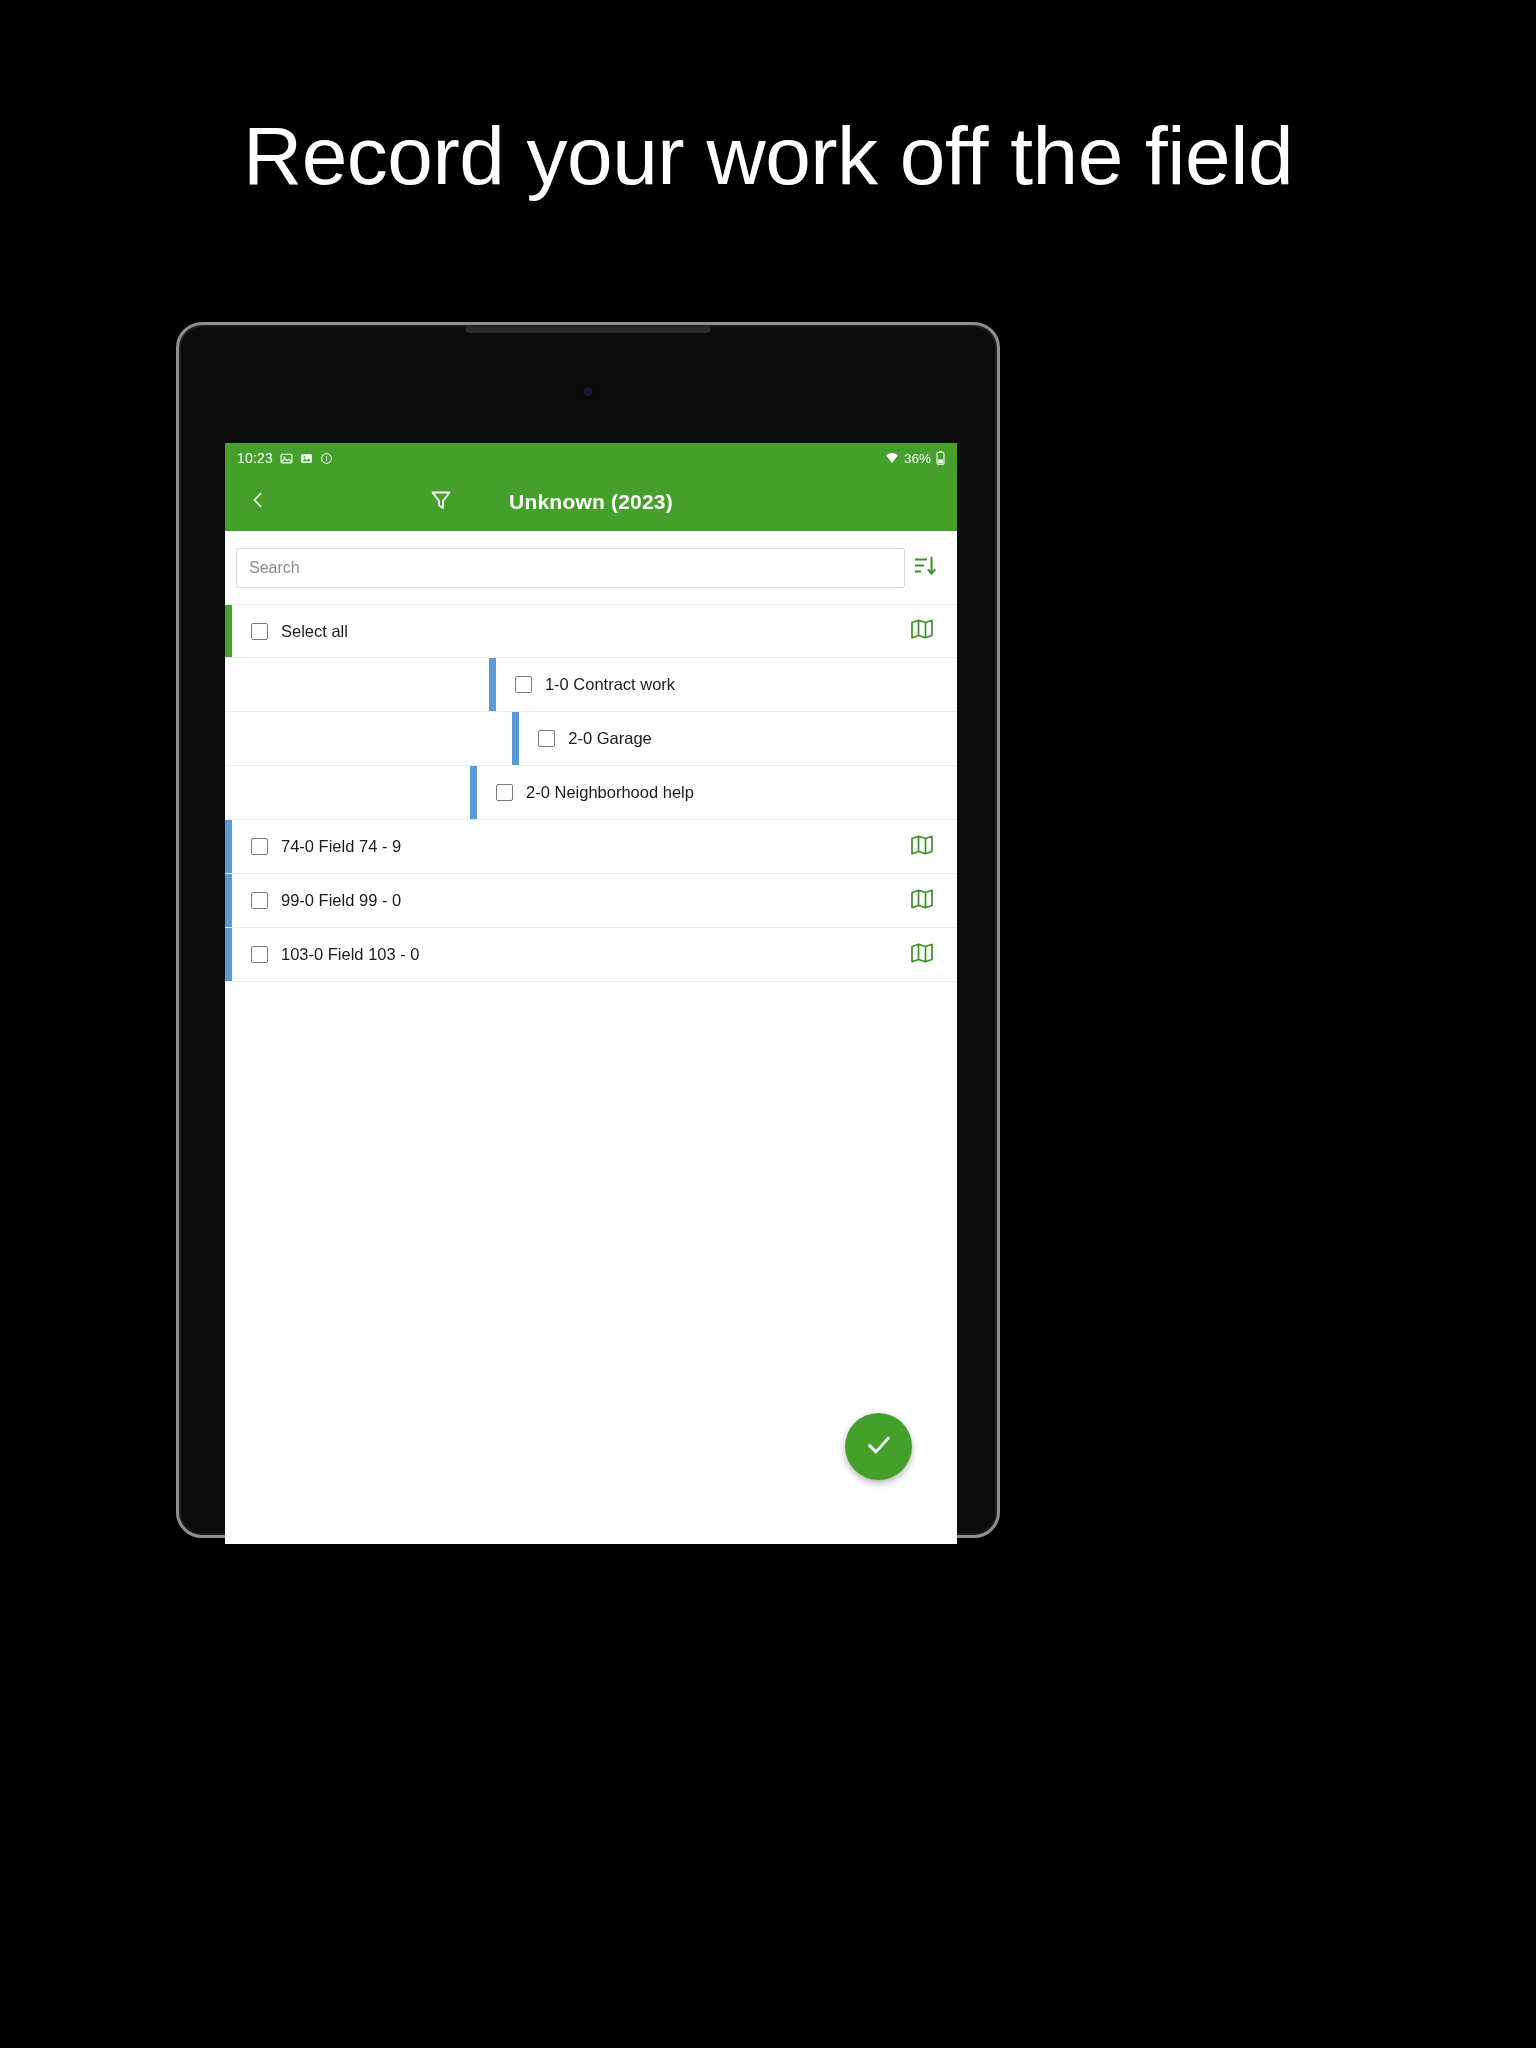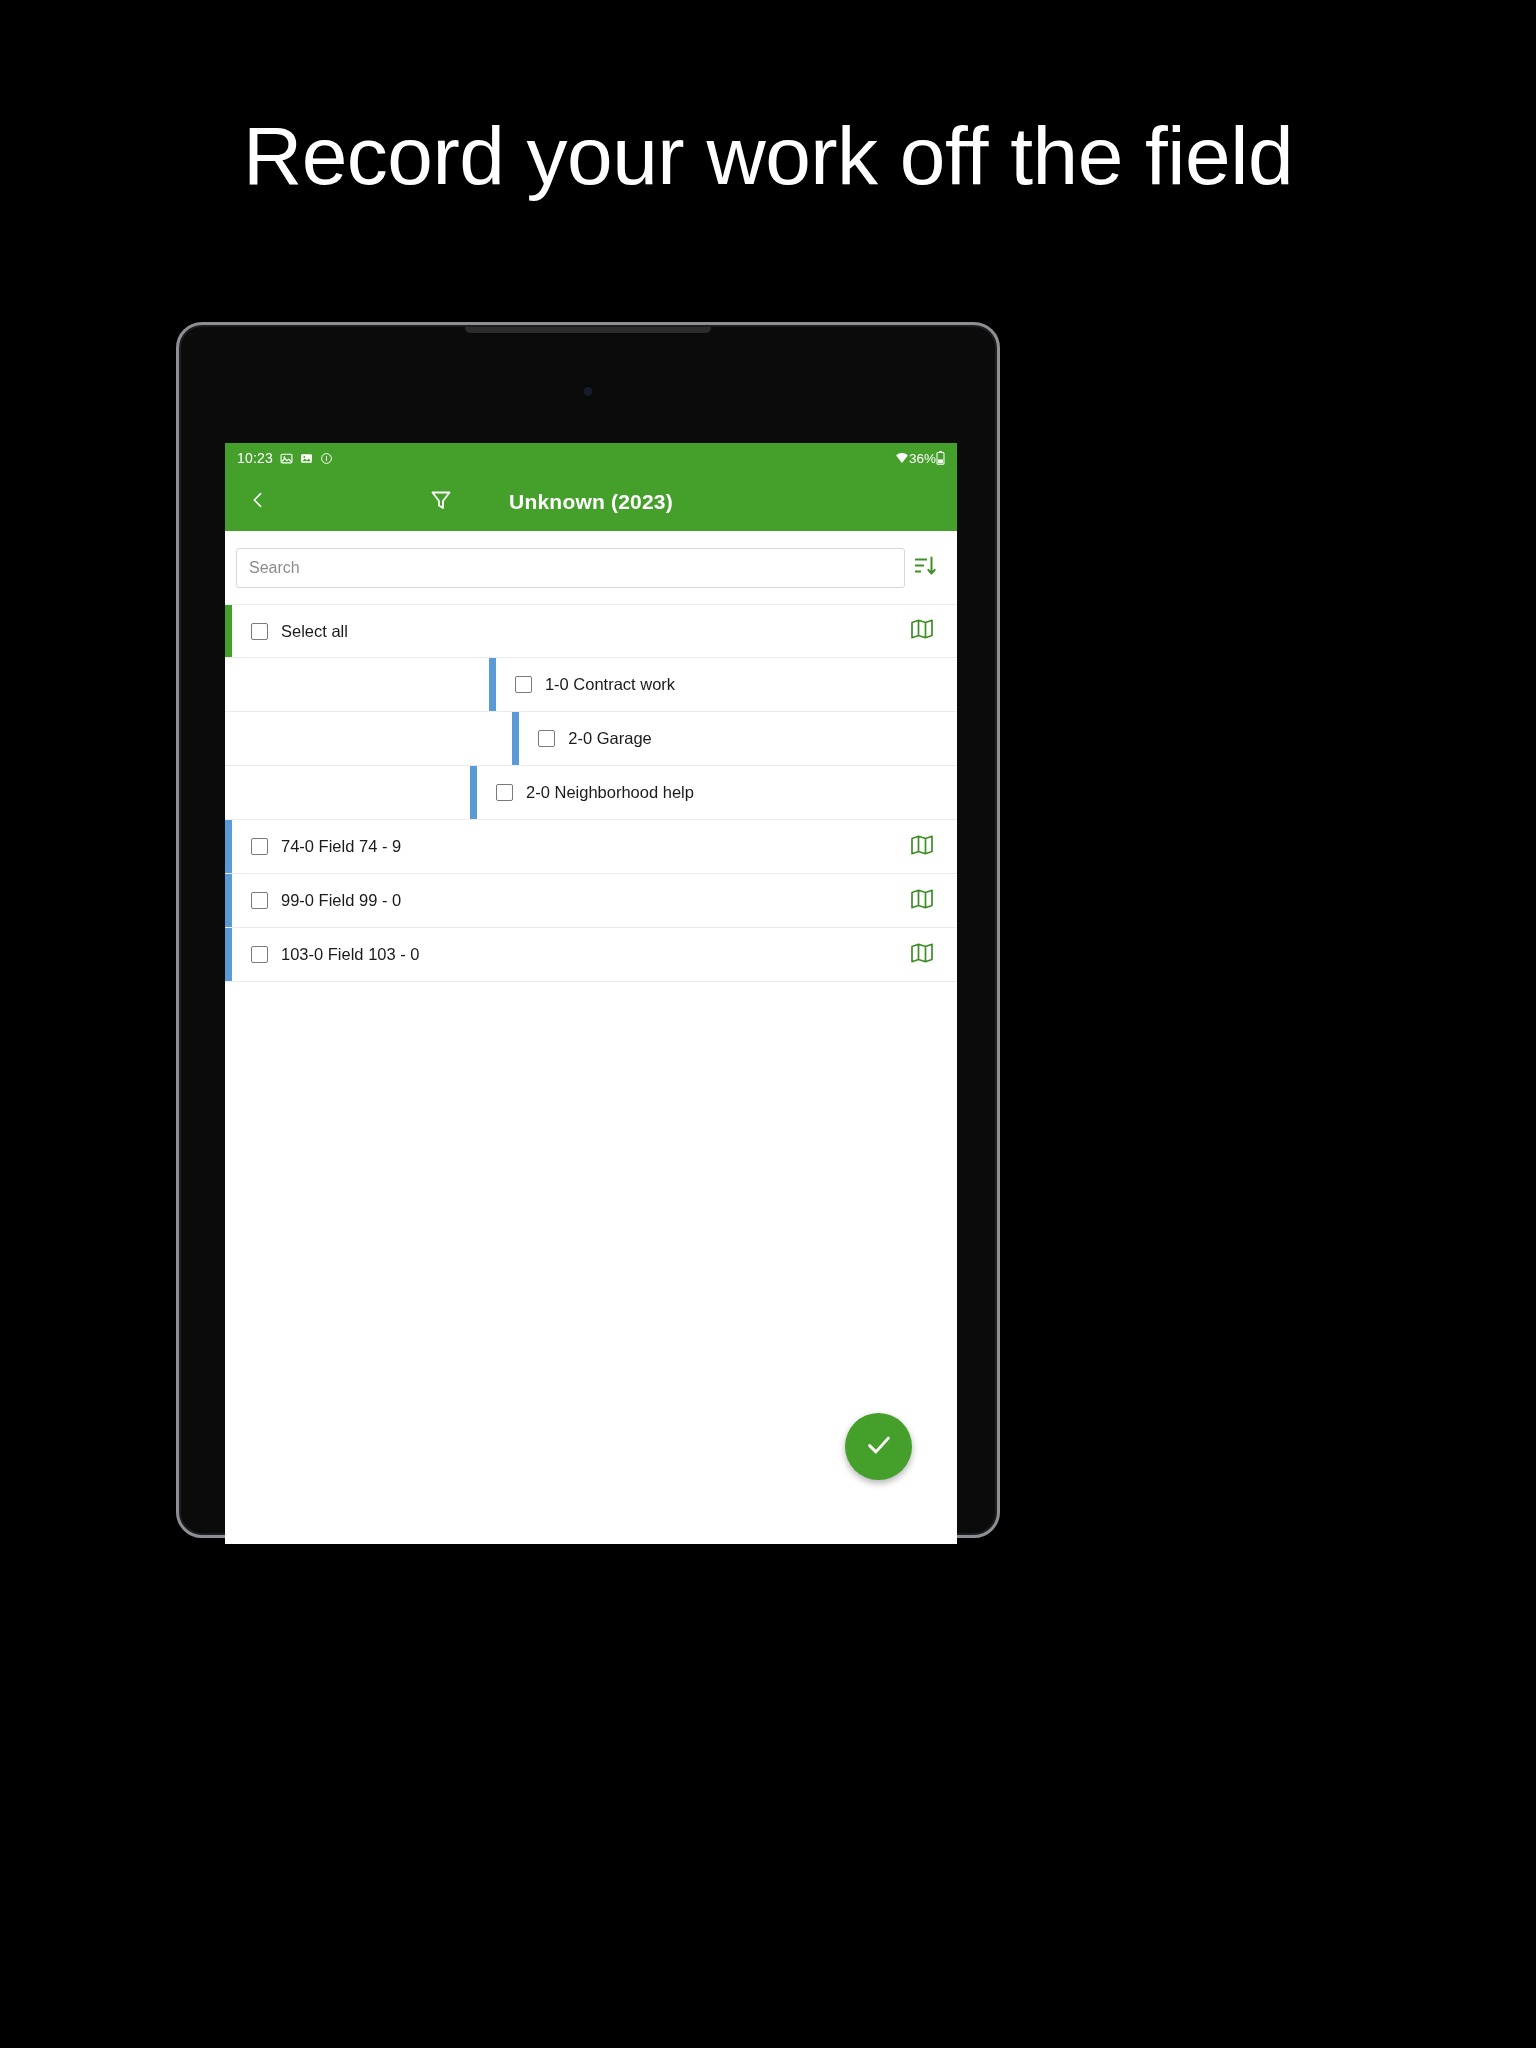--- a/index.html
+++ b/index.html
@@ -93,20 +93,21 @@
     padding: 0 12px;
     color: #ffffff;
     font-size: 14px;
   }
   .status-left { display: flex; align-items: center; gap: 7px; }
   .status-time { font-size: 14px; letter-spacing: 0.2px; }
   .status-right {
     margin-left: auto;
     display: flex;
     align-items: center;
+    gap: 5px;
     font-size: 13.5px;
   }
 
   .si { display: inline-flex; align-items: center; }
   .si svg { display: block; }
 
   
   .appbar {
     height: 58px;
     background: #45a02b;

